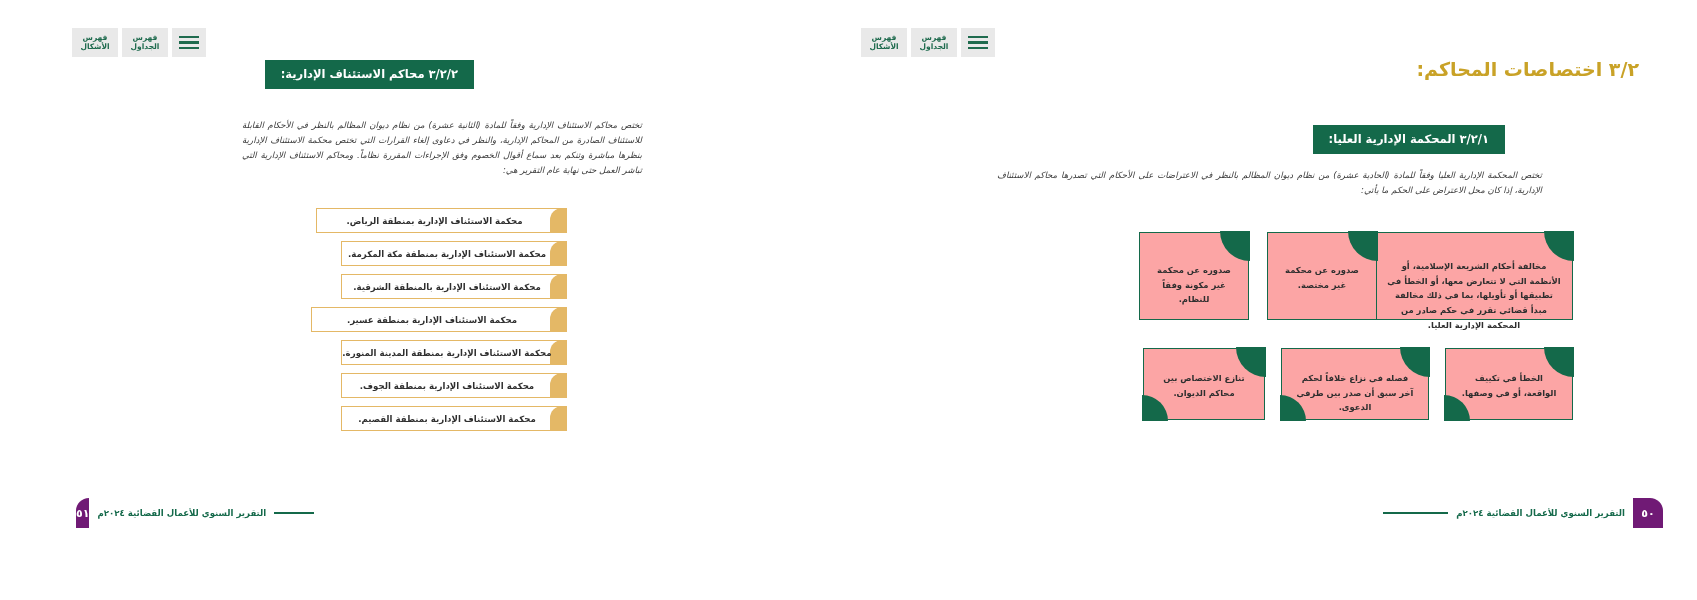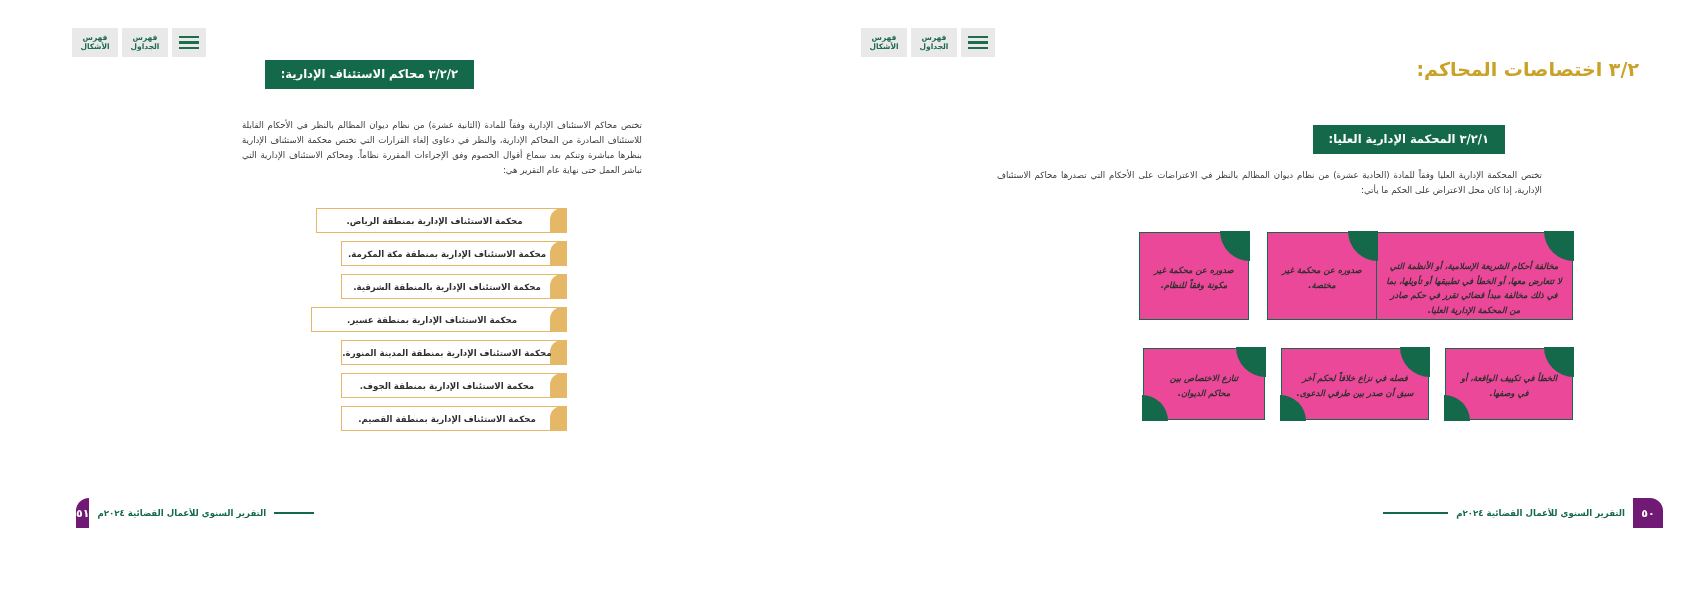--- a/index.html
+++ b/index.html
@@ -81,29 +81,29 @@
     direction: rtl;
     white-space: nowrap;
   }
   .body-text {
     position: absolute;
     font-size: 8.6px;
     line-height: 1.75;
     color: #3b3b3b;
     direction: rtl;
     text-align: justify;
+    font-style: italic;
   }
 
   
   .card {
     position: absolute;
-    background: #ec4899;
+    background: #fca5a5;
     border: 1.6px solid #14694a;
     direction: rtl;
-    font-style: italic;
   }
   .card .corner {
     position: absolute;
     top: -1.6px; right: -1.6px;
     width: 30px; height: 30px;
     background: #14694a;
     border-bottom-left-radius: 30px;
   }
   .card .corner-bl {
     position: absolute;

